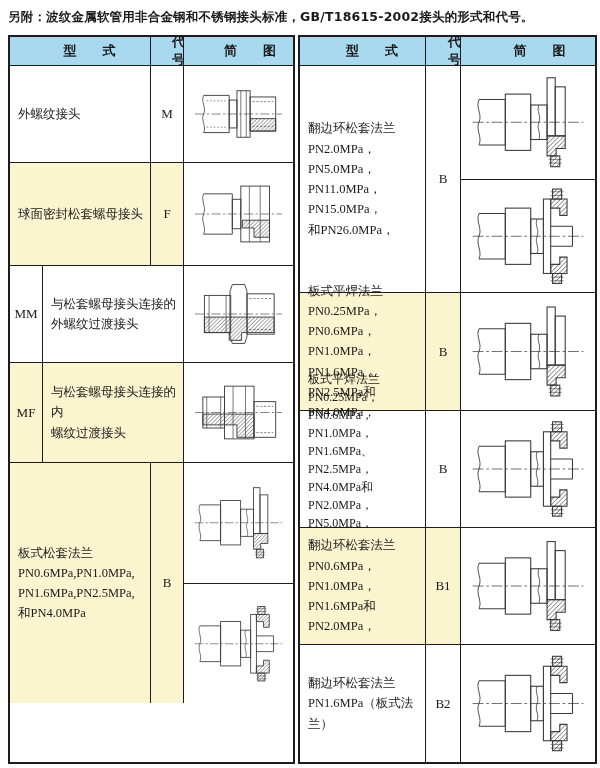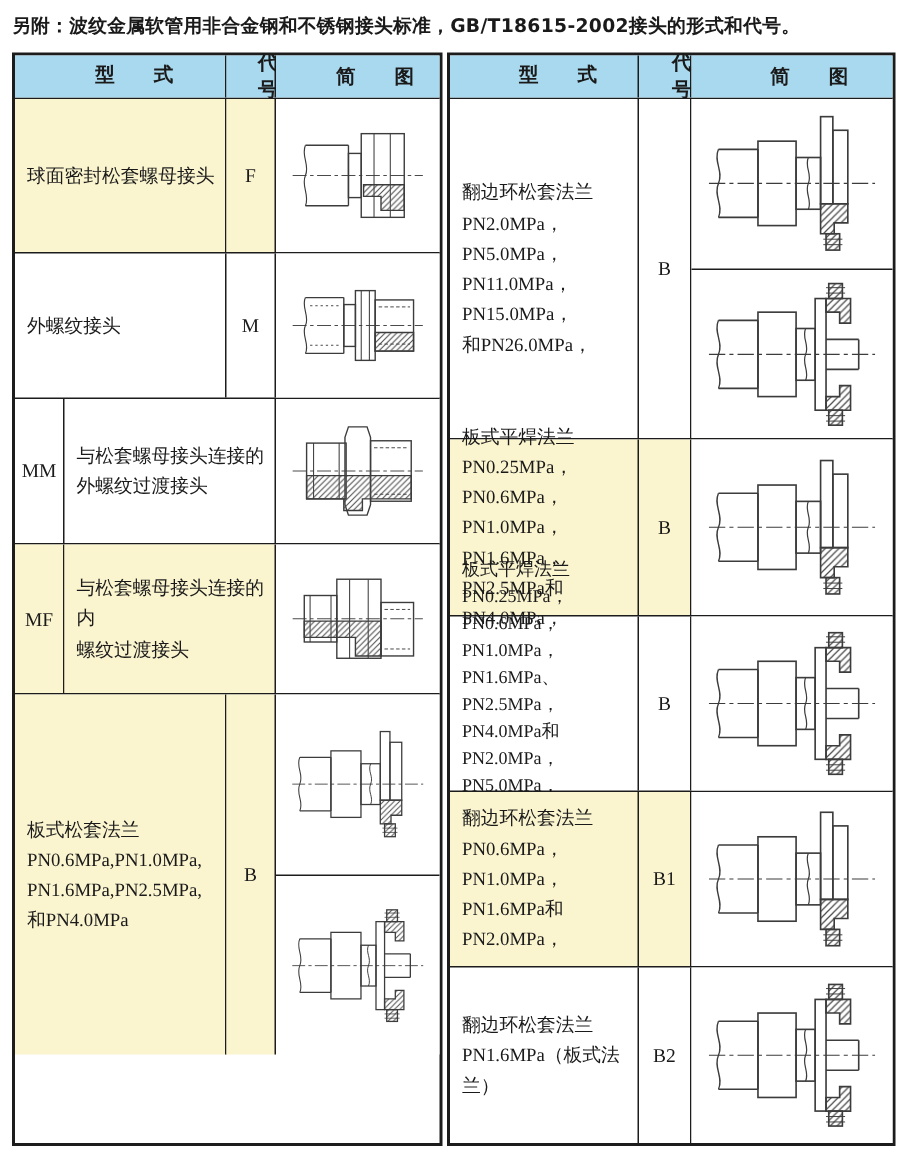--- a/index.html
+++ b/index.html
@@ -160,39 +160,39 @@
 
   <div class="tables">
 
     <div class="tbl left">
       <div class="row header">
         <div class="cell type">型　　式</div>
         <div class="cell code">代号</div>
         <div class="cell diagram last">简　　图</div>
       </div>
 
+      <div class="row" style="height:97px">
+        <div class="cell type">外螺纹接头</div>
+        <div class="cell code">M</div>
+        <div class="cell diagram last">
+          <div class="sub">
+            <svg class="diag">
+                <use href="#sym-m"></use>
+              </svg>
+          </div>
+        </div>
+      </div>
+
       <div class="row hl" style="height:103px">
         <div class="cell type">球面密封松套螺母接头</div>
         <div class="cell code">F</div>
         <div class="cell diagram last">
           <div class="sub">
             <svg class="diag">
                 <use href="#sym-f"></use>
-              </svg>
-          </div>
-        </div>
-      </div>
-
-      <div class="row" style="height:97px">
-        <div class="cell type">外螺纹接头</div>
-        <div class="cell code">M</div>
-        <div class="cell diagram last">
-          <div class="sub">
-            <svg class="diag">
-                <use href="#sym-m"></use>
               </svg>
           </div>
         </div>
       </div>
 
       <div class="row" style="height:97px">
         <div class="cell code">MM</div>
         <div class="cell type">与松套螺母接头连接的
 外螺纹过渡接头</div>
         <div class="cell diagram last">

